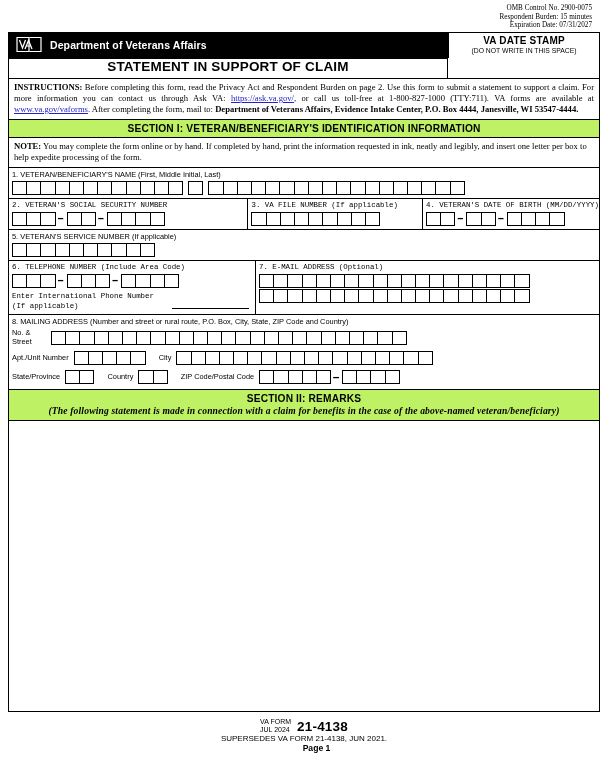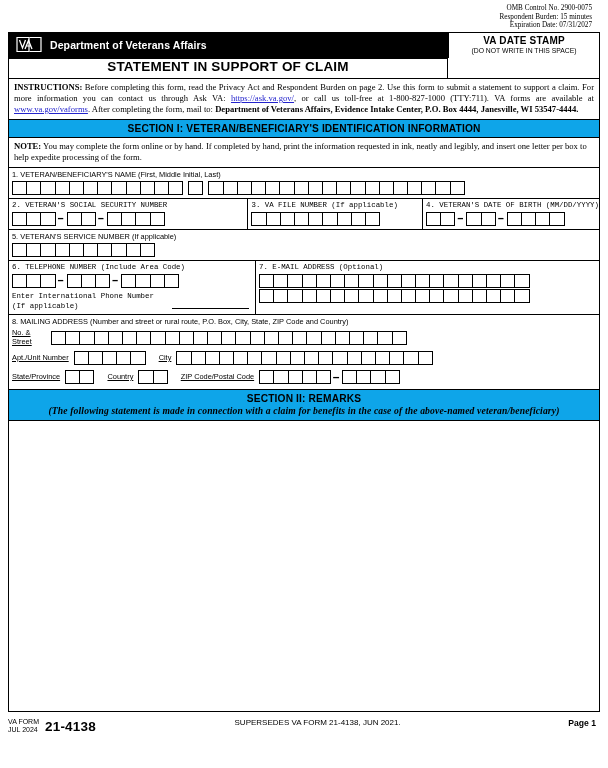--- a/index.html
+++ b/index.html
@@ -127,21 +127,21 @@
     padding: 3px 5px 4px 5px;
     text-align: justify;
   }
   .instructions b { font-weight: bold; }
   .lnk {
     color: #2222cc;
     text-decoration: underline;
   }
 
   .section-bar {
-    background: #0ea5e9;
+    background: #bef264;
     border-bottom: 1.4px solid #000;
     text-align: center;
     font-size: 10.2px;
     font-weight: bold;
     letter-spacing: .15px;
     padding: 3px 0 3px 0;
     box-sizing: border-box;
   }
   .section-bar.two-line {
     padding: 3px 0 4px 0;
@@ -227,36 +227,36 @@
   .addr-line {
     display: flex;
     align-items: center;
     padding: 2px 0 3px 3px;
   }
   .addr-lab {
     font-size: 7.4px;
     line-height: 8.4px;
     flex: 0 0 auto;
     padding-right: 5px;
-    text-decoration: underline;
   }
   .addr-lab.two { width: 34px; }
 
   .remarks-area {
     height: 290px;
     border-bottom: 1.4px solid #000;
     background: #fff;
   }
 
   
   .footer {
     display: flex;
-    align-items: flex-start;
+    align-items: center;
     padding-top: 6px;
     font-size: 8px;
+    flex-direction: column;
   }
   .f-left {
     flex: 0 0 auto;
     display: flex;
     align-items: center;
   }
   .f-va {
     font-size: 7px;
     line-height: 8px;
     padding-right: 6px;

